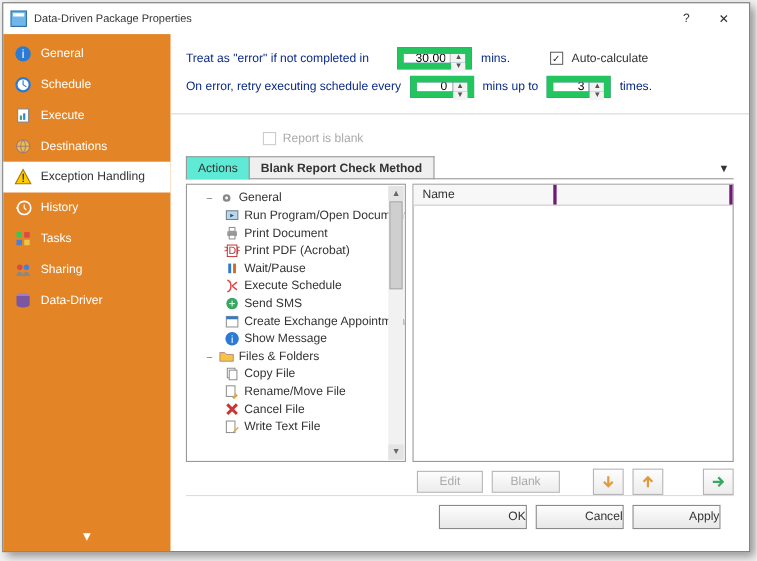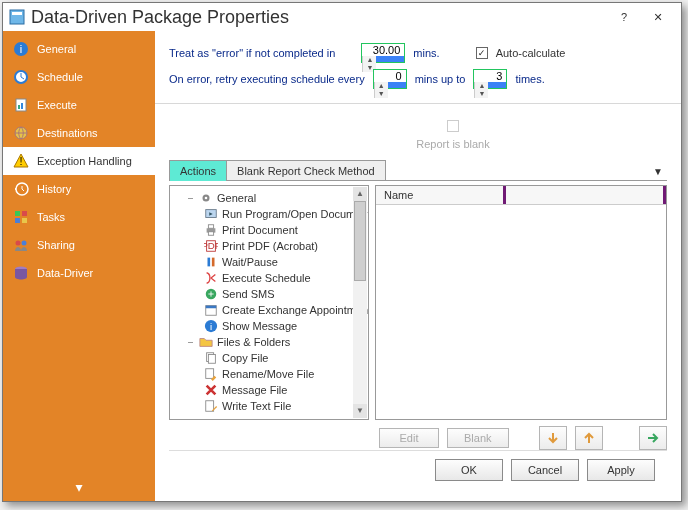--- a/index.html
+++ b/index.html
@@ -1,62 +1,62 @@
 <!DOCTYPE html>
 <html><head>
 <meta charset="utf-8">
 <style>
   * { box-sizing: border-box; margin: 0; padding: 0; font-family: "Segoe UI", Tahoma, sans-serif; font-size: 11px; }
   body { background: #f0f0f0; width: 688px; height: 510px; position: relative; }
   .window { width: 680px; height: 500px; background: #fff; border: 1px solid #777; box-shadow: 4px 4px 8px rgba(0,0,0,.4); position: absolute; top: 2px; left: 2px; display: flex; flex-direction: column; }
   .titlebar { height: 28px; display: flex; align-items: center; padding: 0 6px; }
   .titlebar .ticon { width: 16px; height: 16px; margin-right: 6px; }
-  .titlebar .title { flex: 1; font-size: 18px; color: #333; }
+  .titlebar .title { flex: 1; font-size: 10px; color: #333; }
   .titlebar .tbtn { width: 34px; height: 24px; display: flex; align-items: center; justify-content: center; color: #333; }
   .body { flex: 1; display: flex; min-height: 0; }
   .sidebar { width: 152px; background: #e38427; display: flex; flex-direction: column; color: #fff; padding-top: 4px; }
   .sidebar-item { display: flex; align-items: center; gap: 8px; padding: 6px 10px; cursor: pointer; font-size: 12px; }
   .sidebar-item .sicon { width: 16px; height: 16px; flex: 0 0 16px; }
   .sidebar-item.active { background: #fff; color: #333; }
   .sidebar .spacer { flex: 1; }
   .sidebar .expand { text-align: center; color: #fff; padding: 6px; font-size: 14px; }
   .main { flex: 1; padding: 12px 14px 10px 14px; display: flex; flex-direction: column; color: #333; min-width: 0; }
   .toprow { display: flex; align-items: center; gap: 8px; color: #0a2a8a; margin-bottom: 6px; }
-  .spin { display: inline-flex; border: 1px solid #22c55e; height: 20px; background: #3b82f6; flex-direction: column; }
+  .spin { display: inline-flex; border: 6px solid #22c55e; height: 20px; background: #0c4a6e; }
   .spin input { width: 42px; border: none; text-align: right; padding: 0 4px; font-size: 11px; }
   .spin .ud { width: 14px; display: flex; flex-direction: column; border-left: 1px solid #ccc; }
   .spin .ud div { flex: 1; font-size: 7px; line-height: 8px; text-align: center; background: #f3f3f3; color: #555; }
   .chk { width: 12px; height: 12px; border: 1px solid #666; display: inline-flex; align-items: center; justify-content: center; font-size: 9px; color: #222; }
   .sep { height: 1px; background: #d8d8d8; margin: 8px -14px; }
   .runrow { display: flex; align-items: center; gap: 6px; }
-  .dimmed { color: #aaa; flex-direction: column; }
+  .dimmed { color: #aaa; }
   .tabs { display: flex; align-items: flex-end; margin-top: 10px; position: relative; }
   .tab { border: 1px solid #999; border-bottom: none; padding: 4px 10px; background: #5eead4; font-weight: normal; margin-right: -1px; position: relative; z-index: 2; }
-  .tab.inactive { background: #efefef; font-weight: normal; z-index: 1; }
+  .tab.inactive { background: #efefef; font-weight: bold; z-index: 1; }
   .tabline { position: absolute; bottom: 0; left: 0; right: 0; height: 1px; background: #999; z-index: 1; }
   .tabdrop { margin-left: auto; font-size: 10px; padding: 4px; }
   .panes { flex: 1; display: flex; gap: 6px; min-height: 0; margin-top: 4px; }
   .tree { flex: 0 0 200px; border: 1px solid #999; background: #fff; overflow: hidden; position: relative; padding: 4px 2px; }
   .tree-scroll { position: absolute; right: 1px; top: 1px; width: 14px; bottom: 1px; background: #f1f1f1; }
   .tree-scroll .arr { height: 14px; background: #e4e4e4; text-align: center; font-size: 8px; line-height: 14px; color: #666; }
   .tree-scroll .track { position: absolute; top: 14px; bottom: 14px; left: 0; right: 0; }
   .tree-scroll .thumb { position: absolute; top: 0; height: 80px; left: 1px; right: 1px; background: #cfcfcf; border: 1px solid #aaa; }
   .tnode { display: flex; align-items: center; gap: 4px; padding: 1px 0 1px 4px; white-space: nowrap; }
   .tnode.child { padding-left: 32px; }
   .tnode.group { padding-left: 14px; }
   .ticon2 { width: 14px; height: 14px; flex: 0 0 14px; }
   .list { flex: 1; border: 1px solid #999; background: #fff; display: flex; flex-direction: column; }
   .list-header { display: flex; background: #f7f7f7; border-bottom: 1px solid #ccc; }
   .list-header div { padding: 3px 8px; border-right: 3px solid #701a75; }
   .actionbar { display: flex; gap: 8px; padding: 6px 0 0 210px; align-items: center; }
   .btn { border: 1px solid #b5b5b5; background: linear-gradient(#fdfdfd,#ececec); padding: 3px 16px; min-width: 60px; text-align: center; color: #444; }
   .btn.disabled { color: #aaa; }
   .iconbtn { border: 1px solid #b5b5b5; background: linear-gradient(#fdfdfd,#ececec); width: 28px; height: 24px; display: flex; align-items: center; justify-content: center; }
   .footer { padding: 8px 12px 10px; display: flex; justify-content: flex-end; gap: 8px; border-top: 1px solid #ddd; }
-  .fbtn { border: 1px solid #8a8a8a; background: linear-gradient(#fdfdfd,#e8e8e8); padding: 4px 0; width: 68px; text-align: center; }
+  .fbtn { border: 1px solid #8a8a8a; background: linear-gradient(#fdfdfd,#e8e8e8); padding: 4px 0; width: 80px; text-align: right; }
   .exp { width: 9px; text-align: center; font-size: 9px; color: #666; }
 </style>
 </head>
 <body>
 
 <div class="window">
   <div class="titlebar">
     <svg class="ticon" viewBox="0 0 16 16">
         <rect x="1" y="1" width="14" height="14" fill="#6fb7e8" stroke="#2b6ca3"></rect>
         <rect x="3" y="3" width="10" height="3" fill="#fff"></rect>
@@ -270,21 +270,21 @@
               <svg class="ticon2" viewBox="0 0 16 16">
                 <rect x="2" y="2" width="9" height="11" fill="#fff" stroke="#888"></rect>
                 <path d="M8 14l4-4 2 2-4 4z" fill="#e8a23c"></path>
               </svg>
               <span>Rename/Move File</span>
             </div>
           <div class="tnode child">
               <svg class="ticon2" viewBox="0 0 16 16">
                 <path d="M3 3l10 10M13 3L3 13" stroke="#c33" stroke-width="3"></path>
               </svg>
-              <span>Message File</span>
+              <span>Cancel File</span>
             </div>
           <div class="tnode child">
               <svg class="ticon2" viewBox="0 0 16 16">
                 <rect x="2" y="2" width="9" height="12" fill="#fff" stroke="#888"></rect>
                 <path d="M9 13l5-5 1 1-5 5z" fill="#e8a23c"></path>
               </svg>
               <span>Write Text File</span>
             </div>
           <div class="tree-scroll">
               <div class="arr">▲</div>

